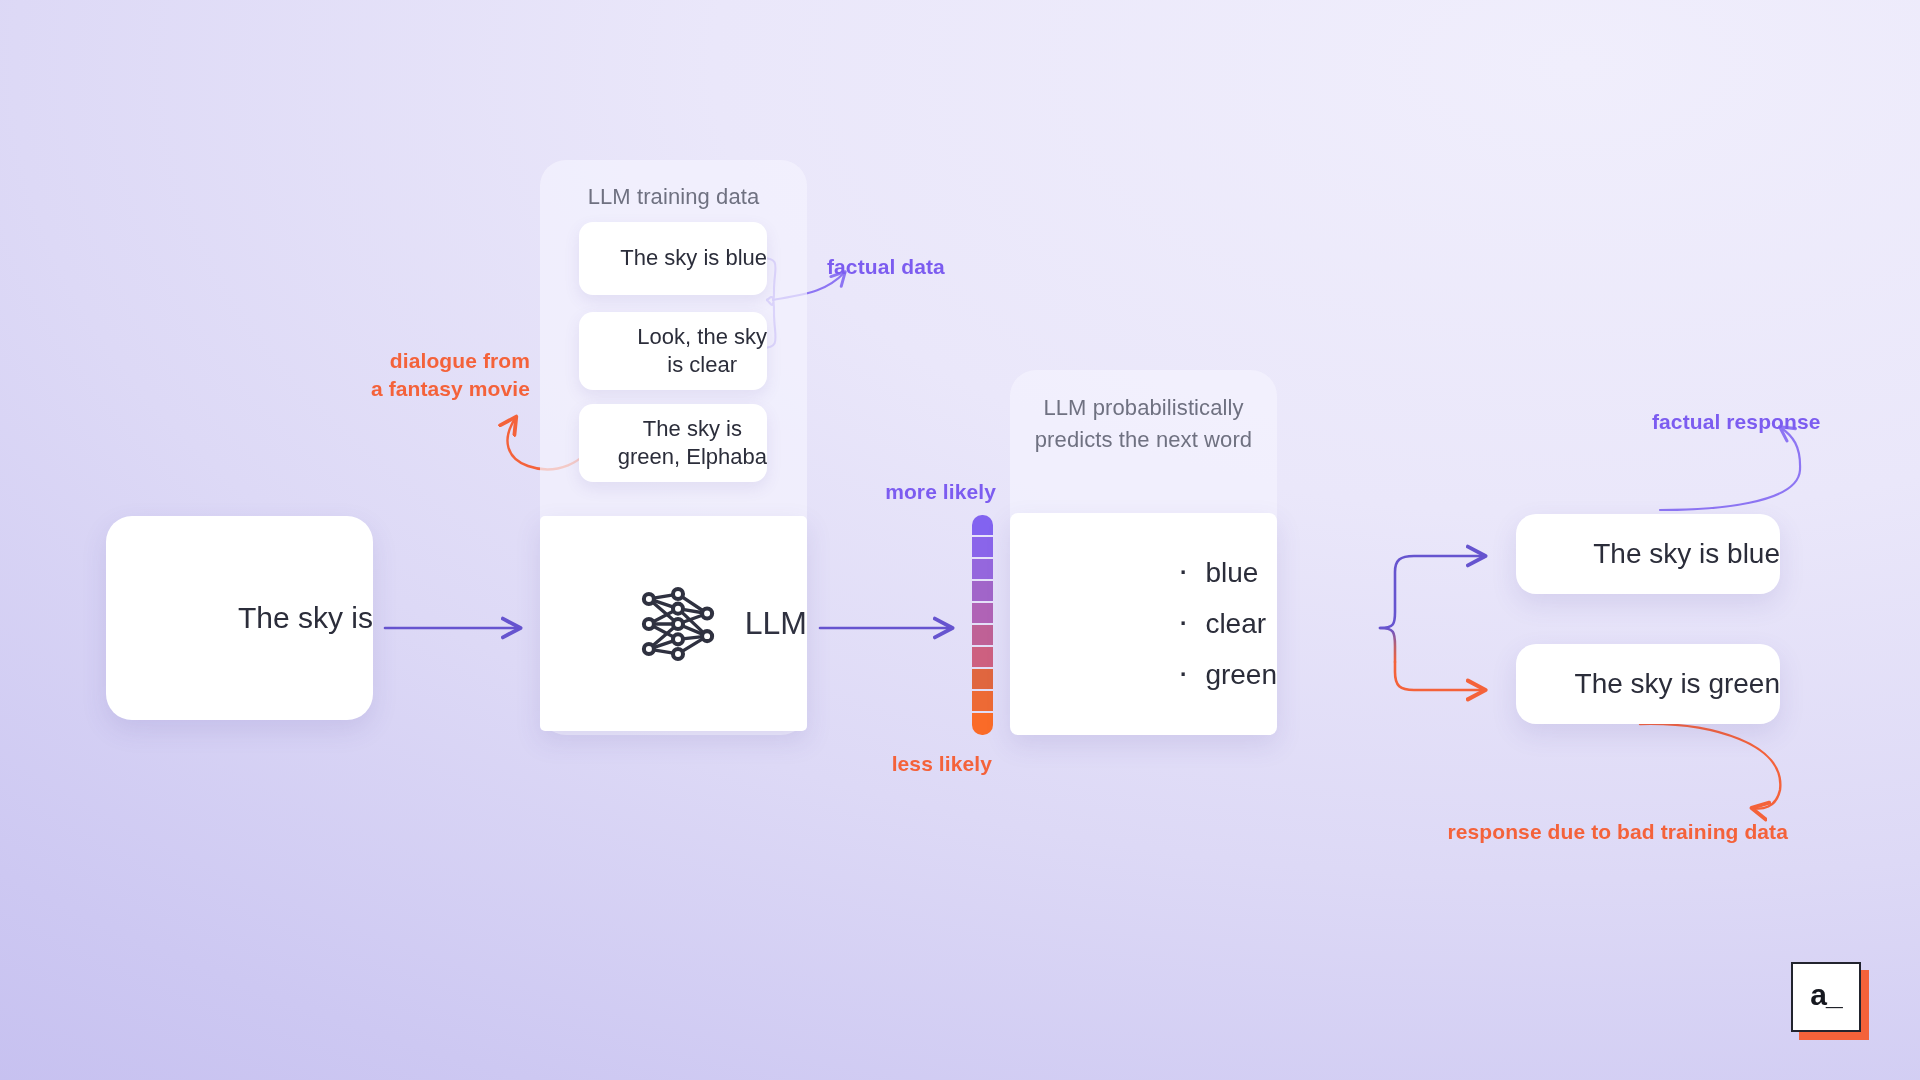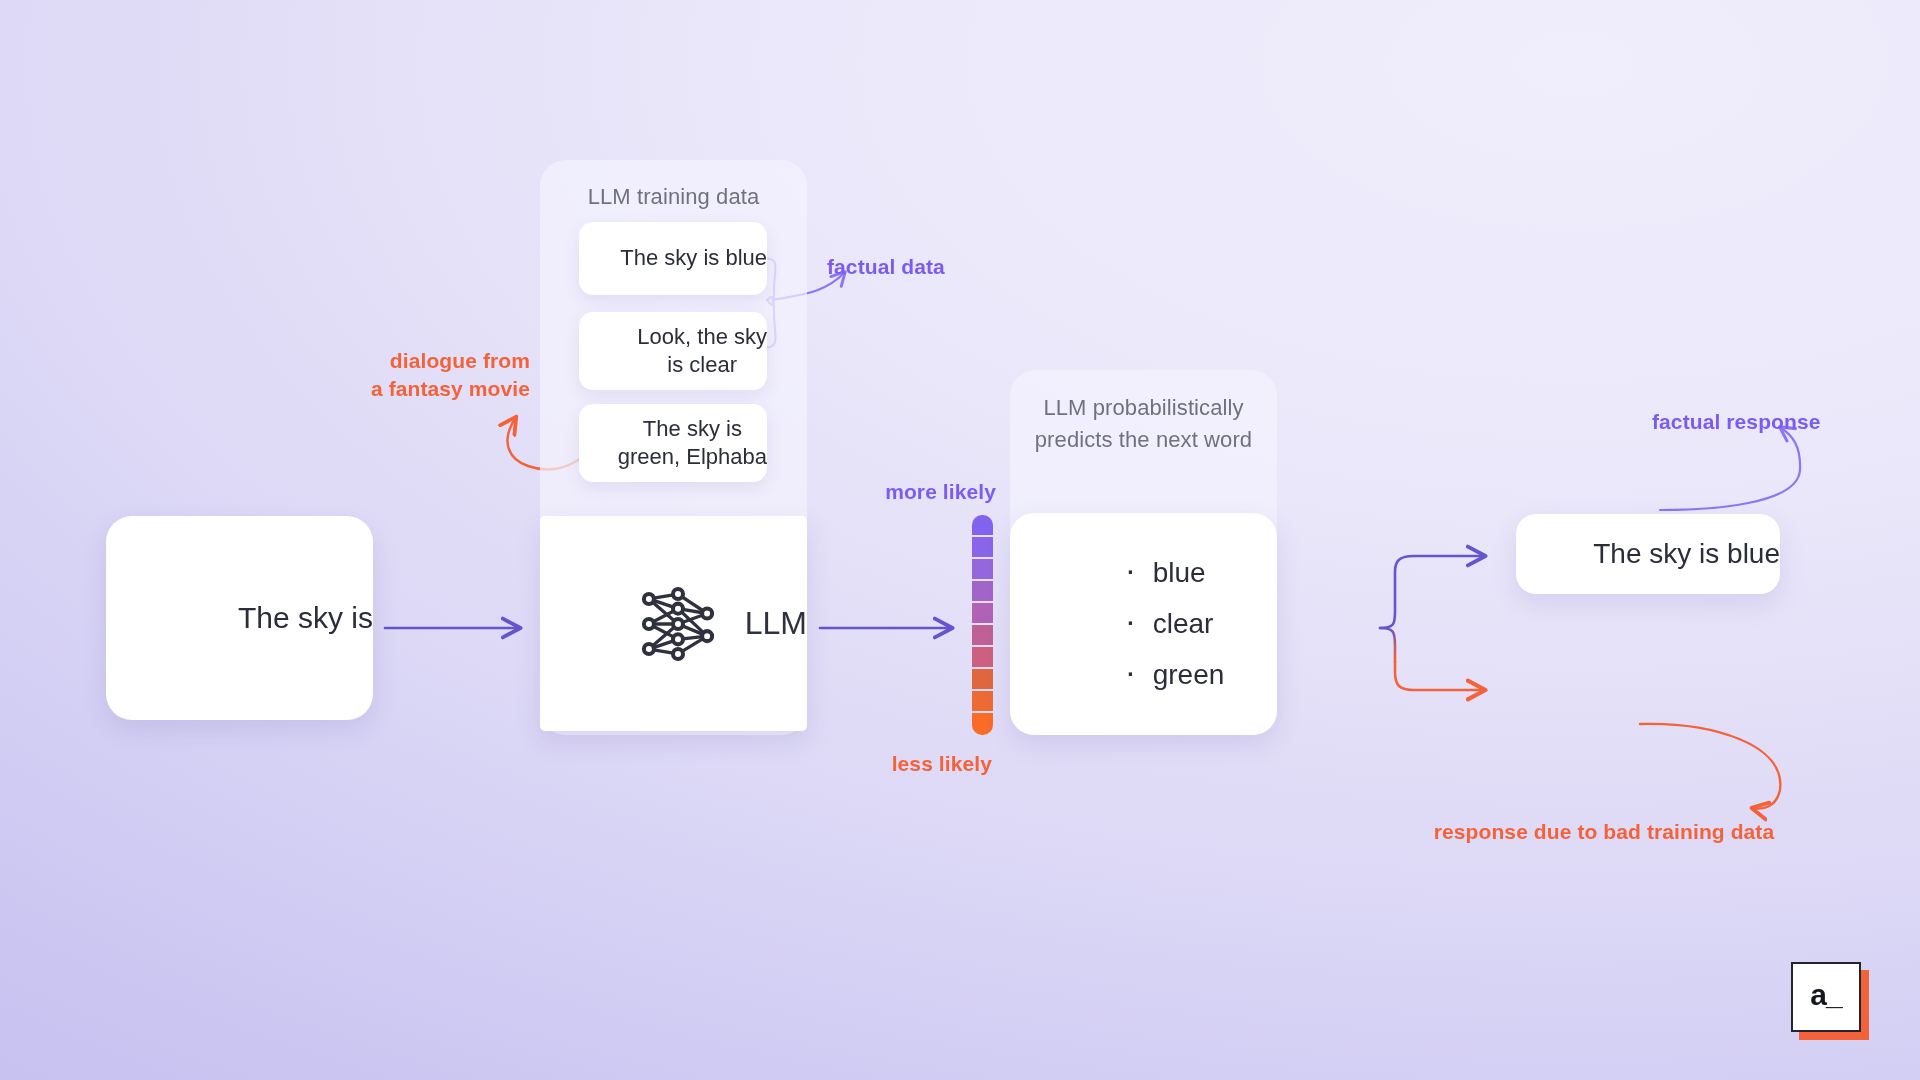--- a/index.html
+++ b/index.html
@@ -47,37 +47,37 @@
   #train-card-0{top:222px;}
   #train-card-1{top:312px;height:78px;}
   #train-card-2{top:404px;height:78px;}
 
   #llm-card{left:540px;top:516px;width:267px;height:215px;border-radius:5px;gap:26px;}
   #llm-card .nn-icon{width:82px;height:76px;display:block;}
   #llm-label{font-size:32px;color:#2f3140;}
 
   #predict-panel{left:1010px;top:370px;width:267px;height:365px;}
   #predict-panel-title{left:1022px;top:392px;width:243px;font-size:22px;line-height:1.45;}
-  #predict-card{left:1010px;top:513px;width:267px;height:222px;border-radius:24px;
-                align-items:center;justify-content:center;}
+  #predict-card{left:1010px;top:513px;width:267px;height:222px;border-radius:8px;
+                align-items:center;justify-content:flex-end;}
   #predict-list{margin:0;padding:0 0 0 58px;list-style:none;text-align:left;}
   #predict-list li{font-size:28px;color:#2b2d3a;margin:15px 0;position:relative;padding-left:32px;}
   #predict-list li::before{content:"·";position:absolute;left:4px;top:-7px;font-size:34px;color:#2b2d3a;}
 
   #out-card-0{left:1516px;top:514px;width:264px;height:80px;border-radius:20px;font-size:28px;}
   #out-card-1{left:1516px;top:644px;width:264px;height:80px;border-radius:20px;font-size:28px;}
 
   
   .annot{position:absolute;font-weight:bold;font-size:21px;line-height:1.34;letter-spacing:.1px;}
   .annot.purple{color:#7c5cf0;}
   .annot.orange{color:#f4623a;}
   #annot-factual-data{left:827px;top:253px;width:180px;text-align:left;}
   #annot-dialogue{left:340px;top:347px;width:190px;text-align:right;}
   #annot-factual-response{left:1652px;top:408px;width:200px;text-align:left;}
-  #annot-bad-training{left:1420px;top:818px;width:368px;text-align:center;}
+  #annot-bad-training{left:1420px;top:818px;width:368px;text-align:right;}
   #label-more-likely{left:880px;top:478px;width:116px;text-align:right;color:#7c5cf0;}
   #label-less-likely{left:880px;top:750px;width:112px;text-align:right;color:#f4623a;}
 
   
   #likelihood-bar{position:absolute;left:972px;top:515px;width:21px;height:220px;}
   #likelihood-bar .seg{position:absolute;left:0;width:21px;}
 
   
   #logo{position:absolute;left:1791px;top:962px;width:78px;height:78px;}
   #logo .shadow{position:absolute;left:8px;top:8px;width:70px;height:70px;background:#f4623a;}
@@ -231,20 +231,23 @@
     <ul id="predict-list">
         <li>blue</li>
         <li>clear</li>
         <li>green</li>
       </ul>
   </div>
 
   <div class="card" id="out-card-0">
     <span>The sky is blue</span>
   </div>
+  <div class="card" id="out-card-1">
+    <span>The sky is green</span>
+  </div>
 
   <div class="annot purple" id="annot-factual-data">factual data</div>
   <div class="annot orange ml" id="annot-dialogue">dialogue from<br>a fantasy movie</div>
   <div class="annot purple" id="annot-factual-response">factual response</div>
   <div class="annot orange" id="annot-bad-training">response due to  bad training data</div>
 
   <div id="logo">
     <div class="shadow"></div>
     <div class="face">
       <span class="glyph">a_</span>

